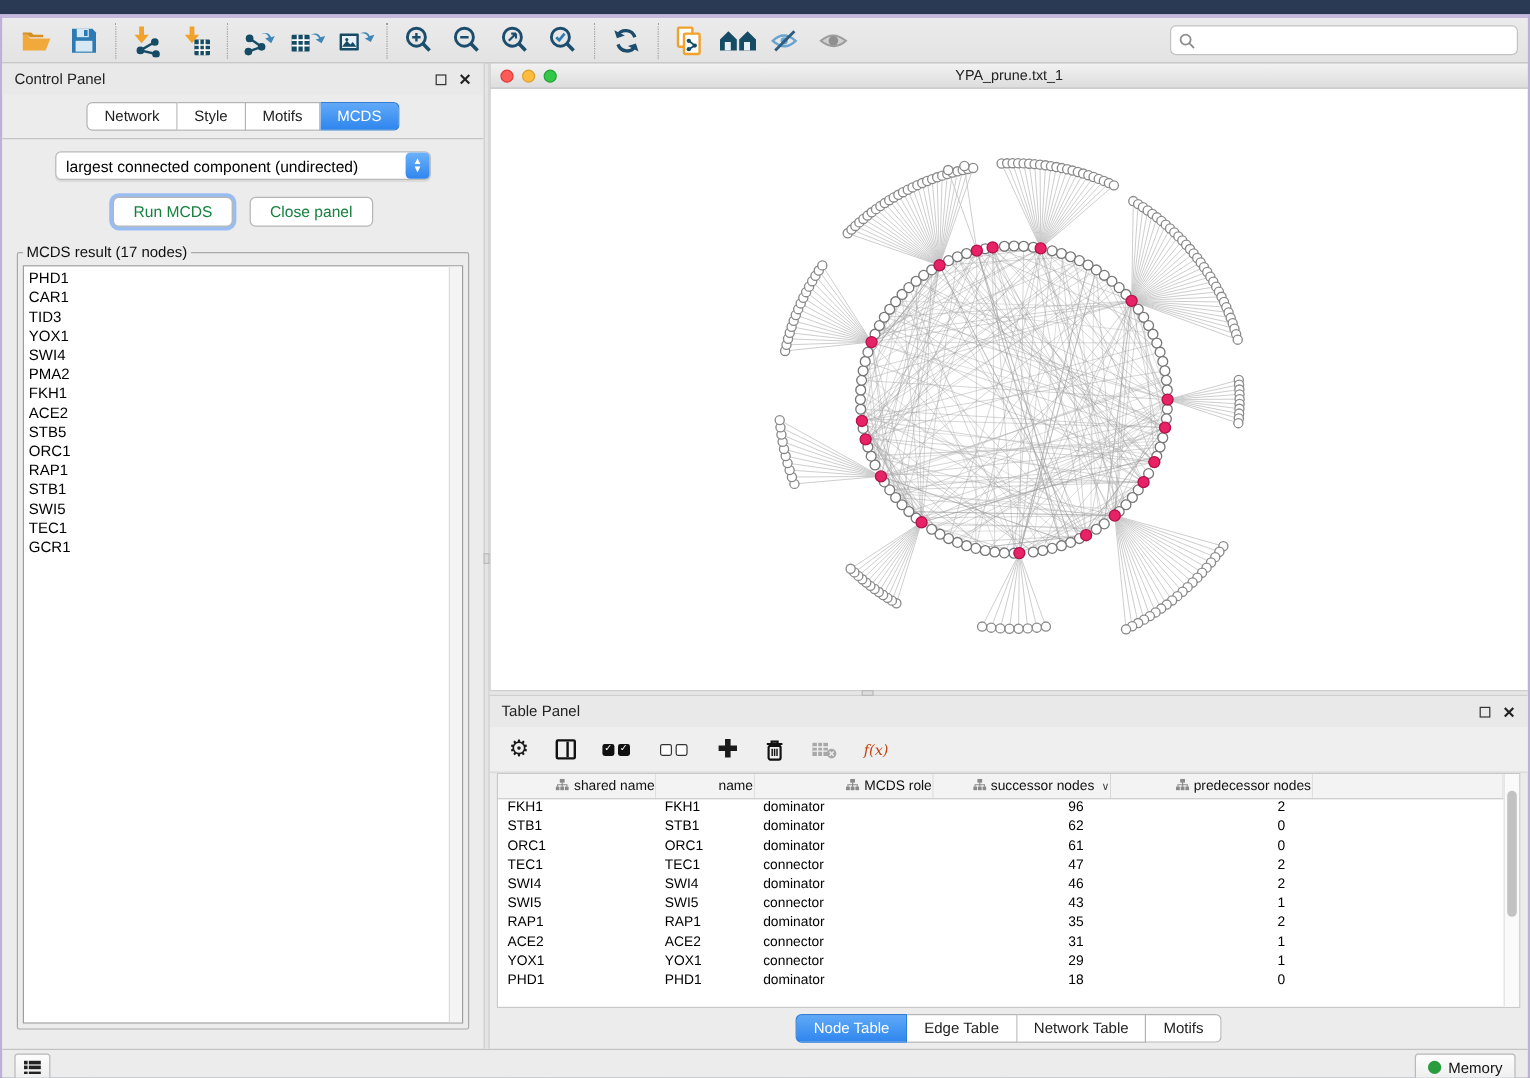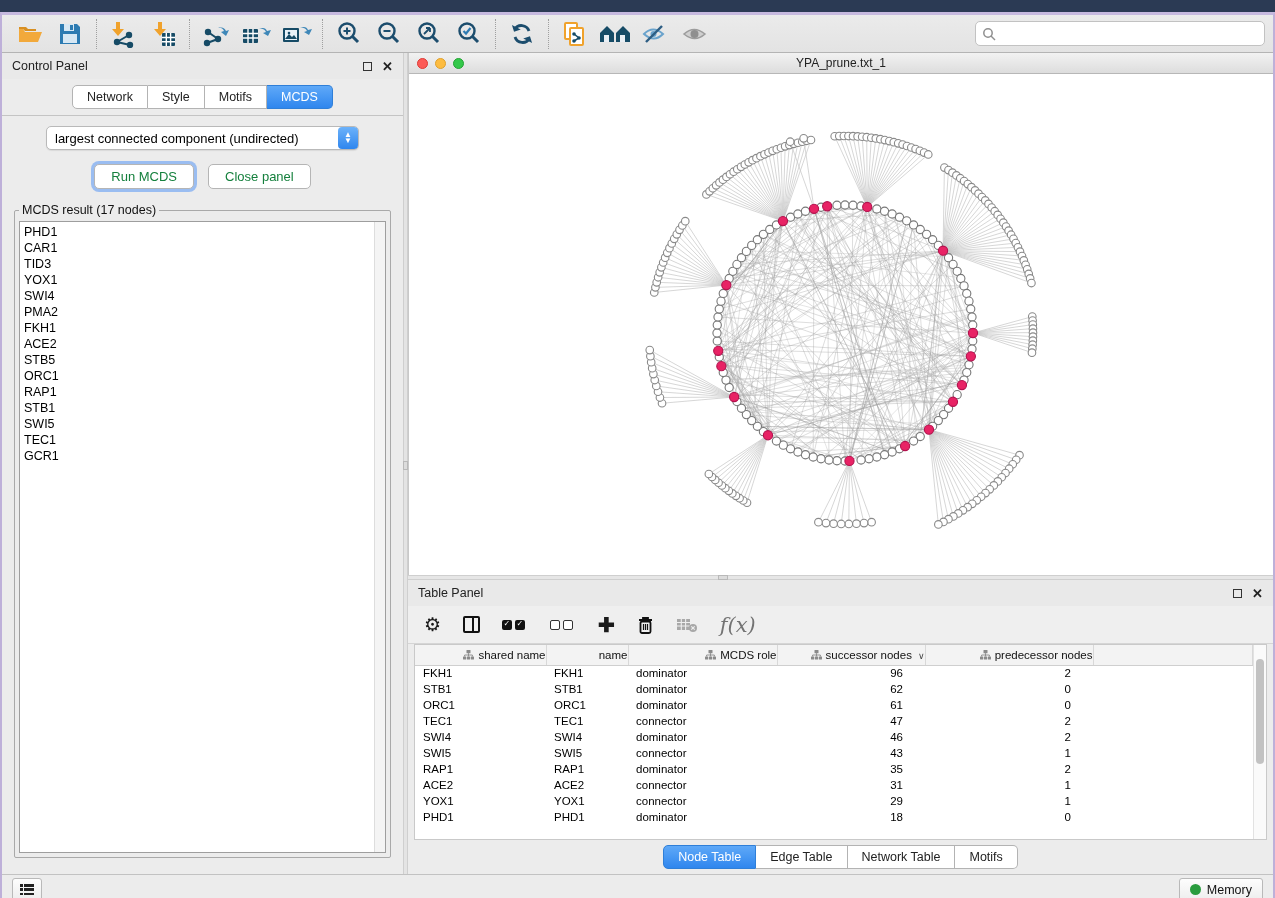--- a/index.html
+++ b/index.html
@@ -87,21 +87,21 @@
     display:flex; align-items:center; gap:22px; padding:0 16px; }
   .tt-icon { display:flex; align-items:center; cursor:pointer; color:#1a1a1a; }
   .gear-glyph { font-size:19px; line-height:1; }
   .cols-glyph { width:17px; height:17px; border:2px solid #111; border-radius:2px; position:relative; }
   .cols-glyph:after { content:""; position:absolute; left:50%; top:0; bottom:0; border-left:2px solid #111; }
   .cb { width:10px; height:10px; display:inline-block; margin-right:3px; position:relative; }
   .cb.checked { background:#111; border-radius:2px; }
   .cb.checked:after { content:"✓"; color:#fff; font-size:8px; position:absolute; left:1.5px; top:-0.5px; }
   .cb.empty { border:1.5px solid #333; border-radius:2px; background:#fff; }
   .plus-glyph { font-size:20px; font-weight:bold; line-height:1; }
-  .fx-glyph { font-family:"DejaVu Serif",serif; font-style:italic; font-size:21px; color:#737373; }
+  .fx-glyph { font-family:"DejaVu Serif",serif; font-style:italic; font-size:12px; color:#c2410c; }
   .disabled { color:#9a9a9a; }
 
   .table-wrap { flex:1; margin:0 6px; background:#fff; border:1px solid #c9c9c9; position:relative; overflow:hidden; min-height:0; }
   table.data { border-collapse:collapse; width:calc(100% - 13px); table-layout:fixed; }
   table.data th { background:#f3f3f3; border-right:1px solid #d8d8d8; border-bottom:1px solid #cfcfcf;
     font-size:11.5px; font-weight:normal; color:#111; height:20px; text-align:right; position:relative; white-space:nowrap; overflow:hidden; }
   table.data th .hicon { vertical-align:-1px; margin-right:4px; }
   table.data td { font-size:11.5px; color:#000; height:16px; padding:0 8px; white-space:nowrap; overflow:hidden; }
   table.data td.num { text-align:right; padding-right:22px; }
   th.c0{width:131px} th.c1{width:82px} th.c2{width:149px} th.c3{width:148px} th.c4{width:168px} th.cfill{width:auto; border-right:none}

